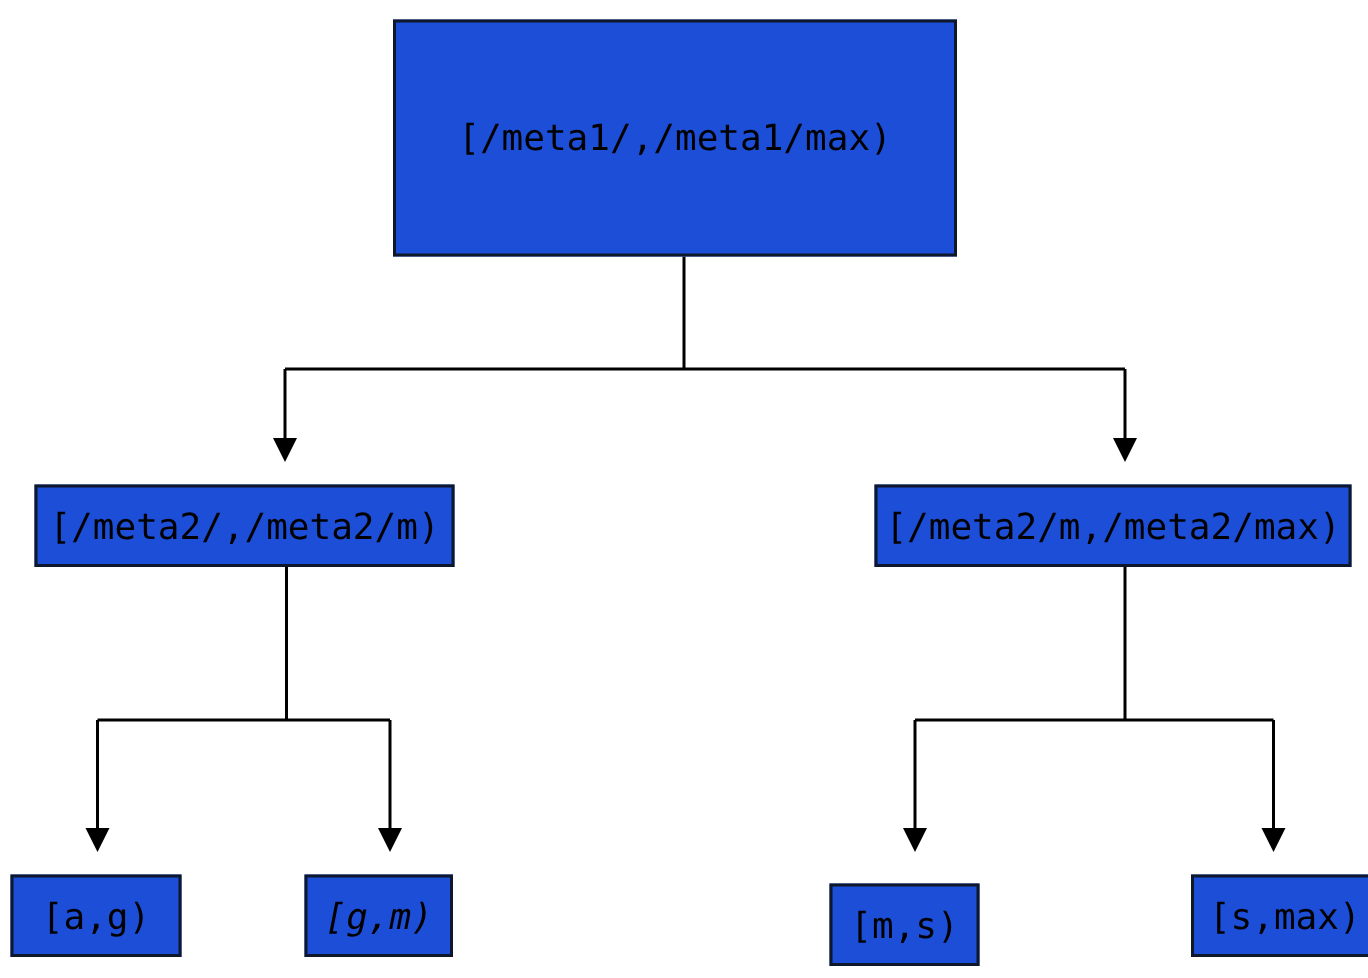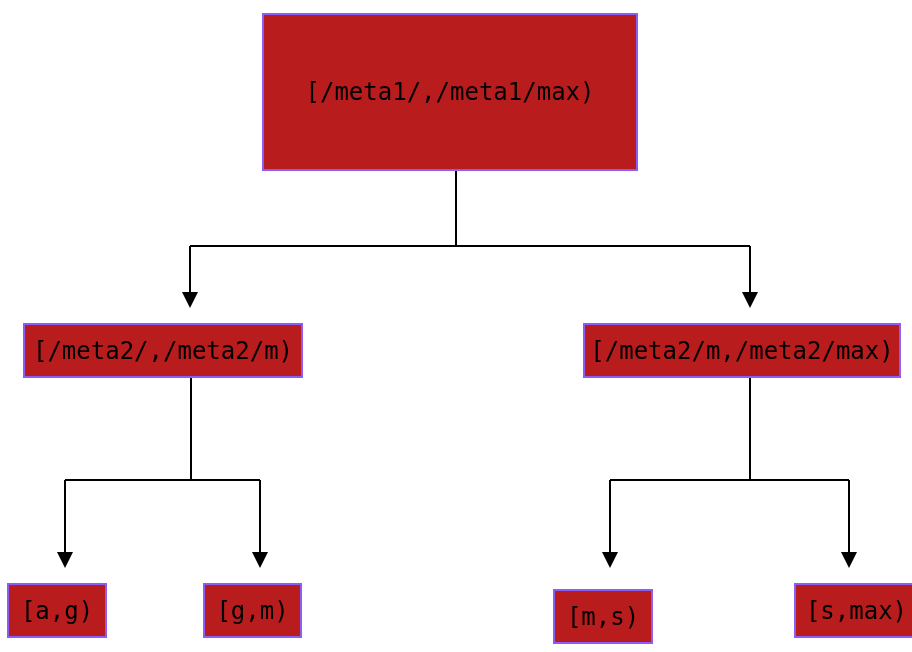--- a/index.html
+++ b/index.html
@@ -19,36 +19,36 @@
     position: absolute;
     left: 0;
     top: 0;
     width: 912px;
     height: 652px;
     display: block;
   }
   .node {
     position: absolute;
     box-sizing: border-box;
-    border: 2px solid #8b5cf6;
-    background: #b91c1c;
+    border: 2px solid #0f172a;
+    background: #1d4ed8;
     display: flex;
     align-items: center;
     justify-content: center;
     color: #000000;
     font-size: 24px;
     font-weight: 500;
     white-space: nowrap;
     letter-spacing: 0;
   }
   .node-root   { left: 262px; top: 13px;  width: 376px; height: 158px; }
   .node-left   { left: 23px;  top: 323px; width: 280px; height: 55px; }
   .node-right  { left: 583px; top: 323px; width: 318px; height: 55px; }
-  .node-ag     { left: 7px;   top: 583px; width: 100px; height: 55px; }
-  .node-gm     { left: 203px; top: 583px; width: 99px;  height: 55px; }
+  .node-ag     { left: 7px;   top: 583px; width: 114px; height: 55px; }
+  .node-gm     { left: 203px; top: 583px; width: 99px;  height: 55px; font-style: italic; }
   .node-ms     { left: 553px; top: 589px; width: 100px; height: 55px; }
   .node-smax   { left: 778px; top: 583px; width: 125px; height: 55px; margin-left: 16px; }
 </style>
 </head>
 <body>
 
 <div class="canvas">
 
   <svg class="edges-svg" viewBox="0 0 912 652" xmlns="http://www.w3.org/2000/svg" aria-hidden="true">
     <g stroke="#000000" stroke-width="2" fill="none">

